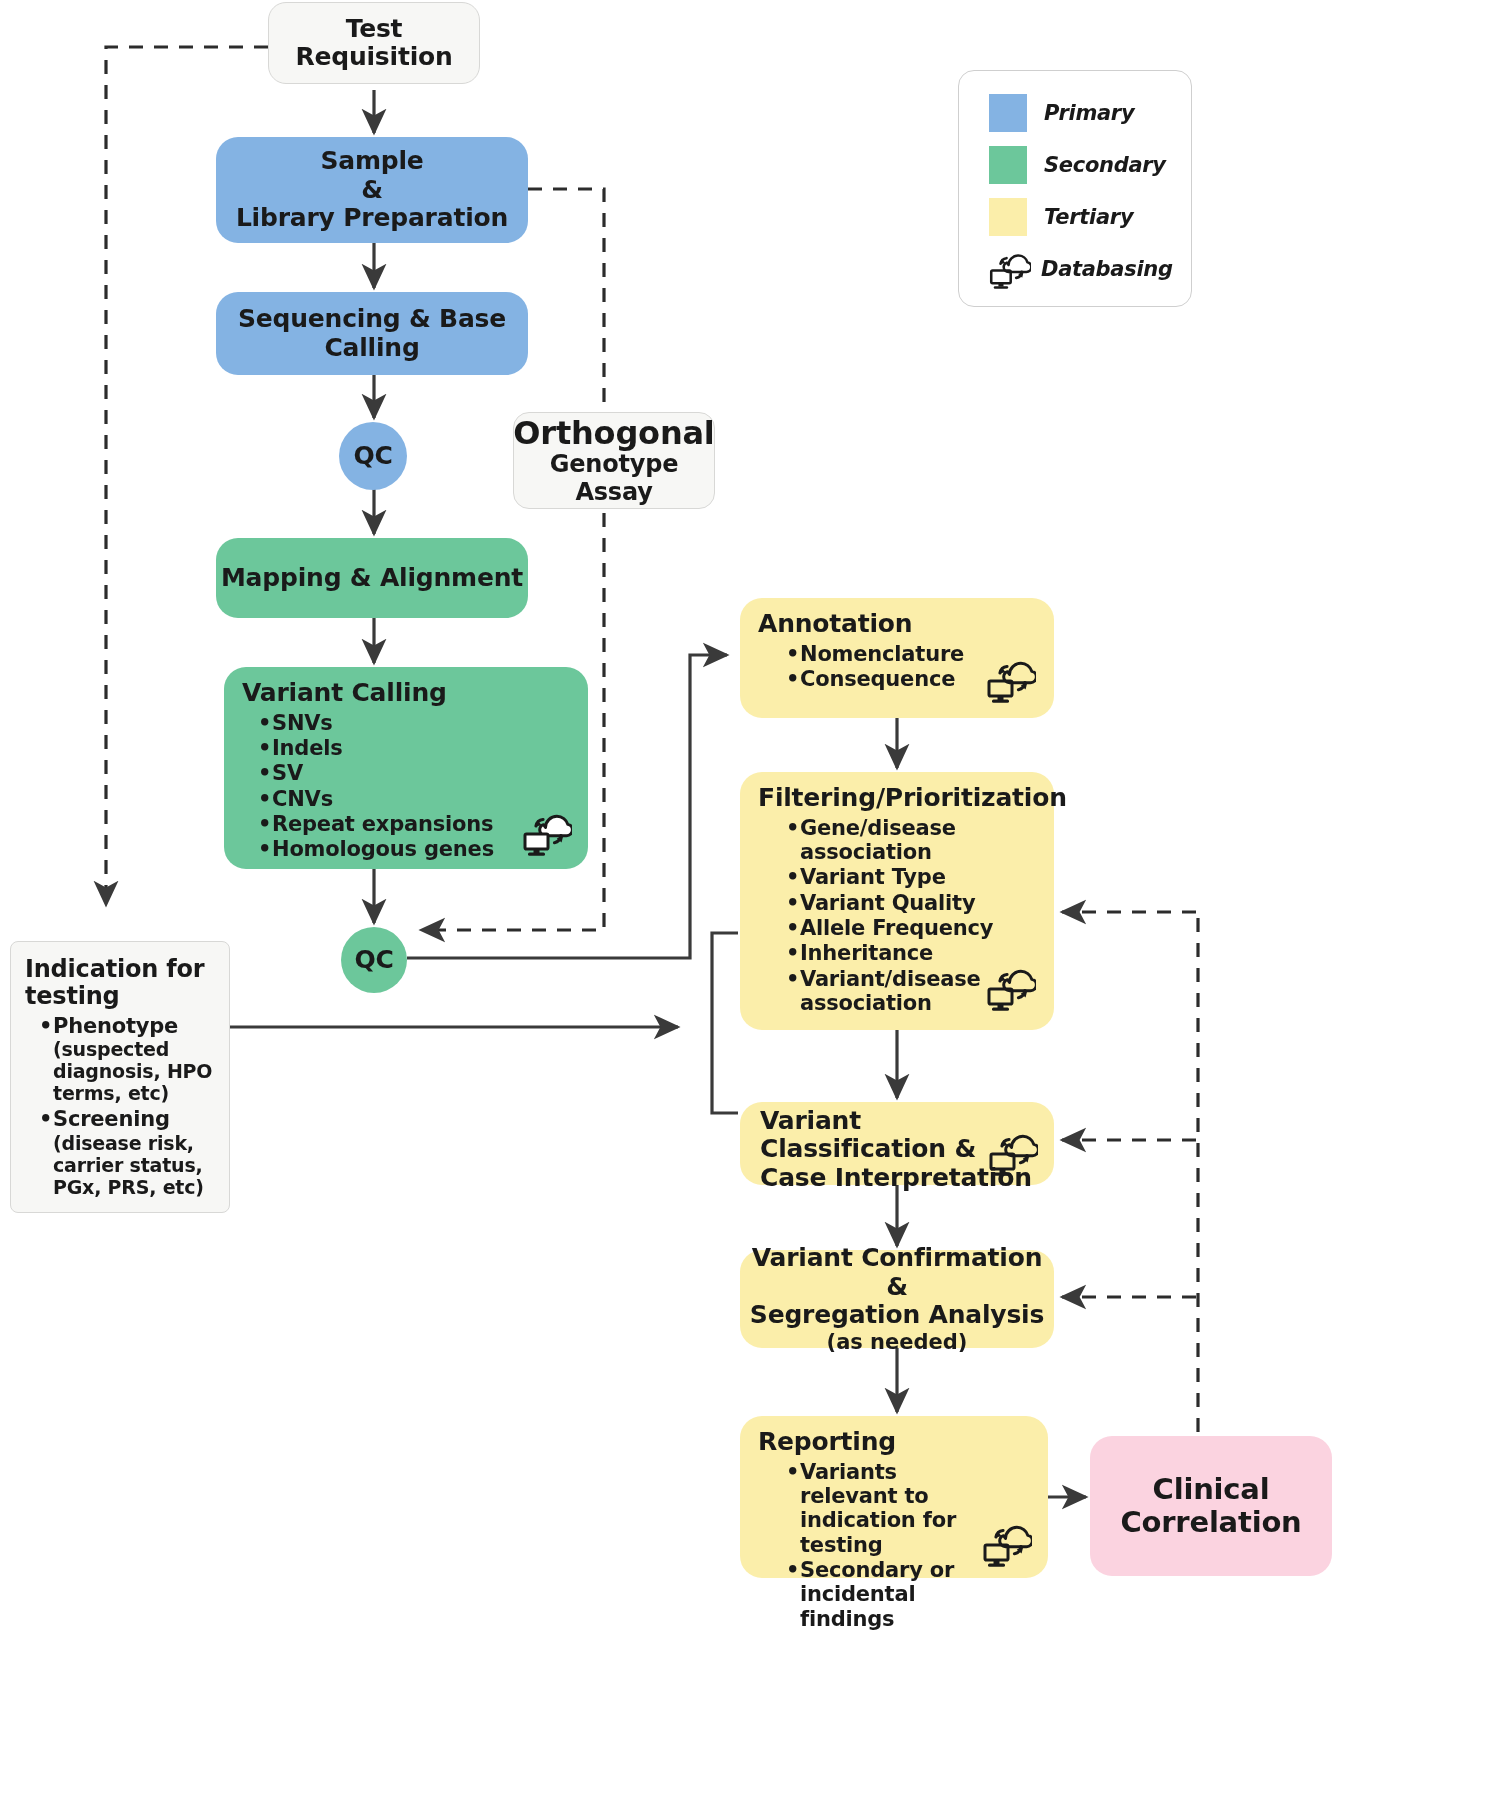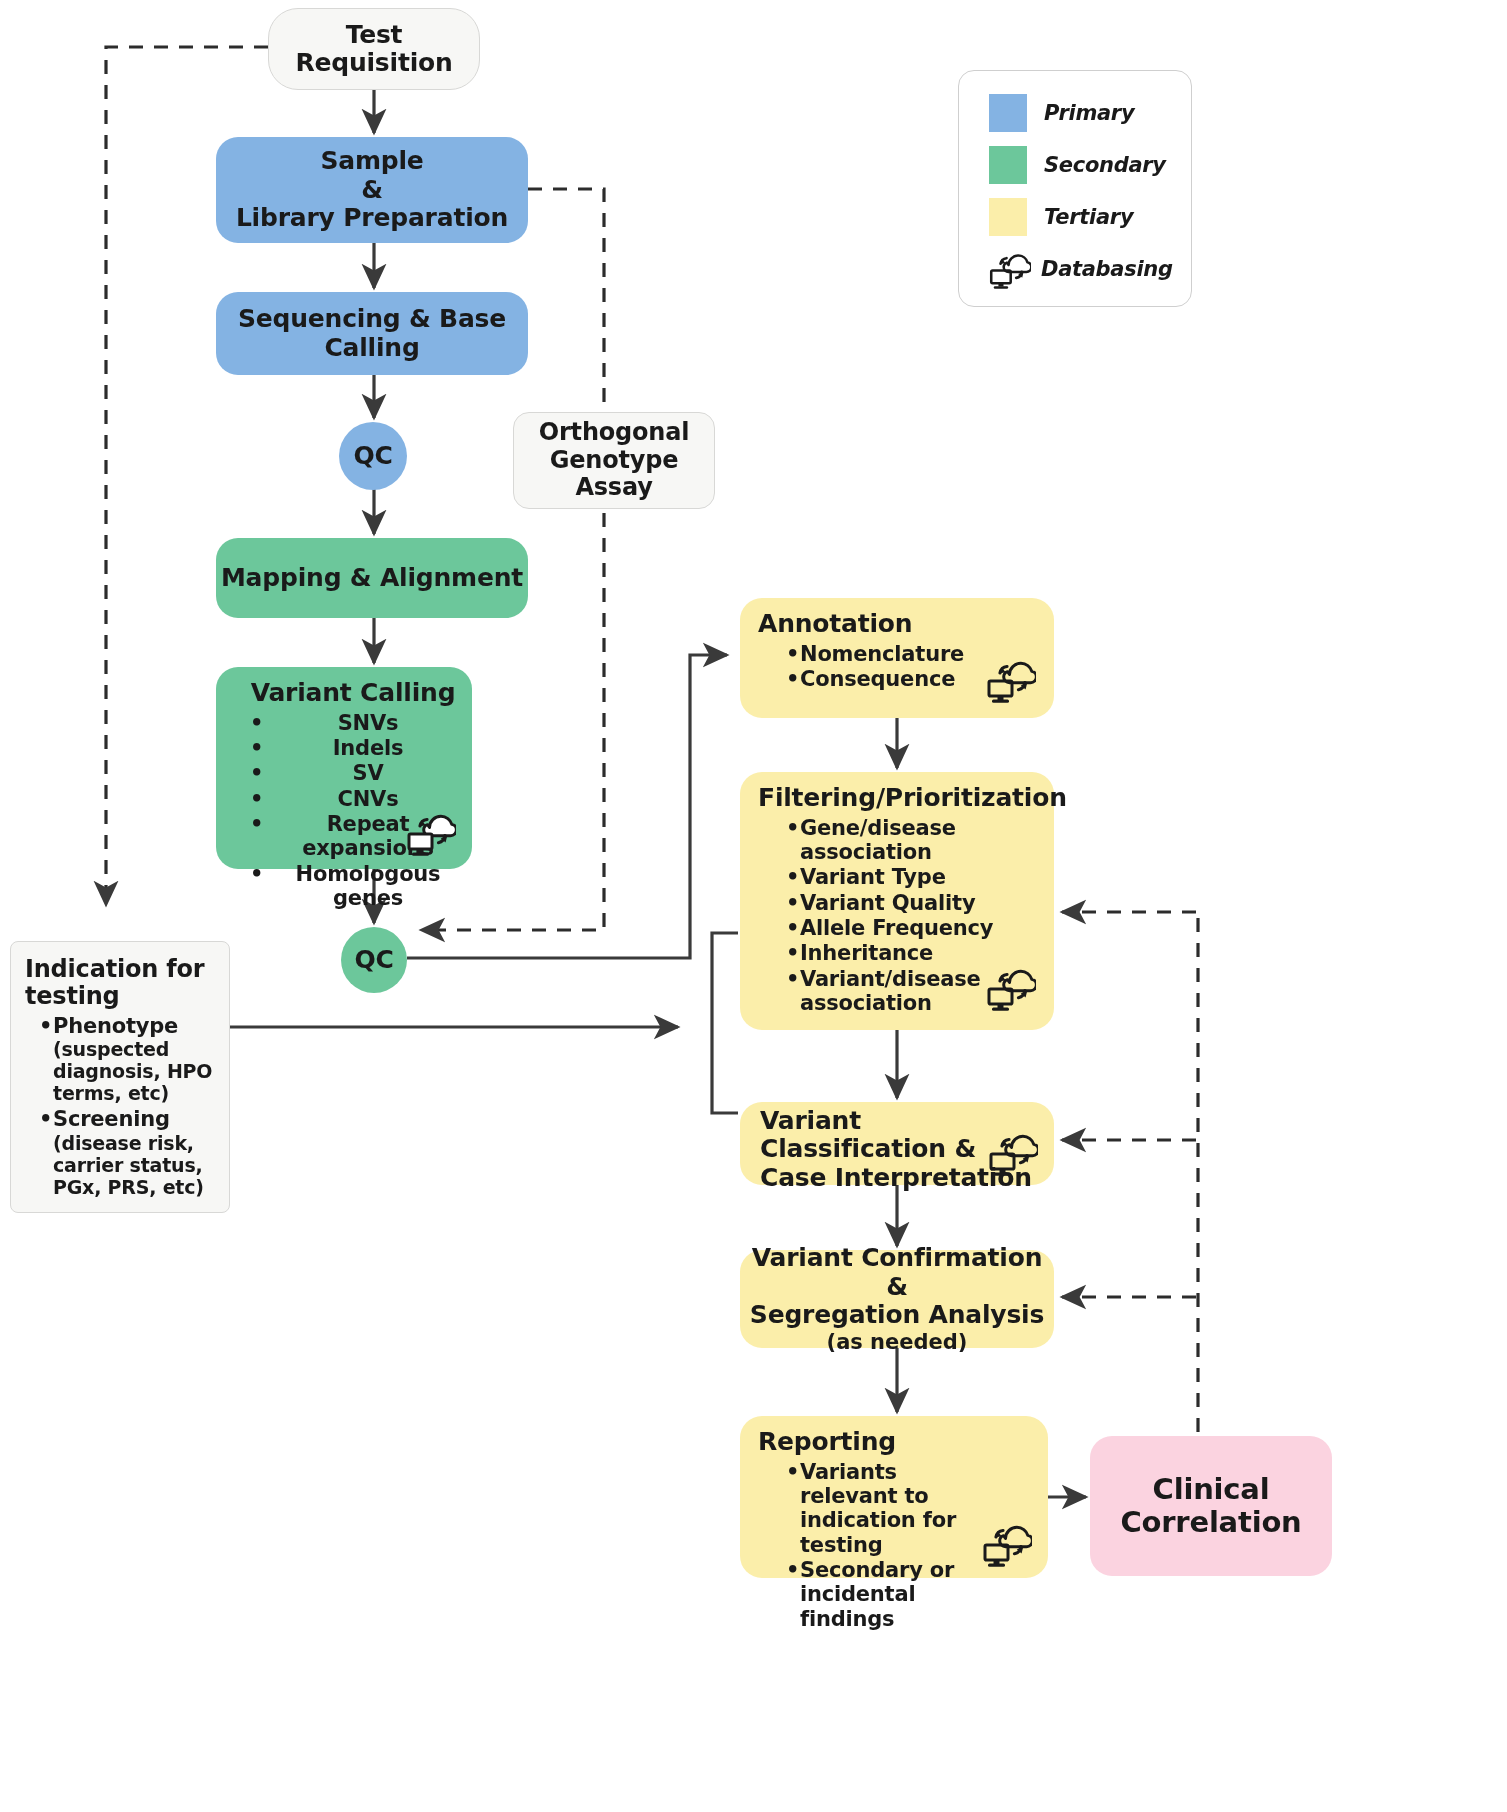--- a/index.html
+++ b/index.html
@@ -158,49 +158,49 @@
       <path d="M1198,1432 L1198,912"></path>
 
       <path d="M1196,912 L1062,912" marker-end="url(#ah)"></path>
 
       <path d="M1196,1140 L1062,1140" marker-end="url(#ah)"></path>
 
       <path d="M1196,1297 L1062,1297" marker-end="url(#ah)"></path>
     </g>
   </svg>
 
-  <div class="node plain centered" style="left:268px;top:8px;width:212px;height:82px;border-radius:30px;">
+  <div class="node plain centered" style="left:268px;top:2px;width:212px;height:82px;border-radius:18px;">
     <div class="title" style="font-size:25px;">Test Requisition</div>
   </div>
 
   <div class="node primary centered" style="left:216px;top:137px;width:312px;height:106px;">
     <div class="title" style="font-size:25px;">Sample</div>
     <div class="title" style="font-size:25px;">&amp;</div>
     <div class="title" style="font-size:25px;">Library Preparation</div>
   </div>
 
   <div class="node primary centered" style="left:216px;top:292px;width:312px;height:83px;">
     <div class="title" style="font-size:25px;">Sequencing &amp; Base Calling</div>
   </div>
 
   <div class="node primary circle" style="left:339px;top:422px;width:68px;height:68px;border-radius:50%;">
     <div class="title" style="font-size:25px;">QC</div>
   </div>
 
   <div class="node plain centered" style="left:513px;top:412px;width:202px;height:97px;border-radius:16px;">
-    <div class="title" style="font-size:24px;">Orthogonal</div>
+    <div class="title" style="font-size:32px;">Orthogonal</div>
     <div class="title" style="font-size:24px;">Genotype</div>
     <div class="title" style="font-size:24px;">Assay</div>
   </div>
 
   <div class="node secondary centered" style="left:216px;top:538px;width:312px;height:80px;justify-content:center;">
     <div class="title" style="font-size:25px;">Mapping &amp; Alignment</div>
   </div>
 
-  <div class="node secondary" style="left:216px;top:667px;width:256px;height:202px;justify-content:flex-start;padding:12px 0 0 18px;text-align:center;">
+  <div class="node secondary" style="left:224px;top:667px;width:364px;height:202px;justify-content:flex-start;padding:12px 0 0 18px;">
     <div class="title" style="font-size:25px;">Variant Calling</div>
     <ul>
       <li style="font-size:21px;">SNVs</li>
       <li style="font-size:21px;">Indels</li>
       <li style="font-size:21px;">SV</li>
       <li style="font-size:21px;">CNVs</li>
       <li style="font-size:21px;">Repeat expansions</li>
       <li style="font-size:21px;">Homologous genes</li>
     </ul>
     <span class="db-icon" style="right:16px;bottom:12px;">

